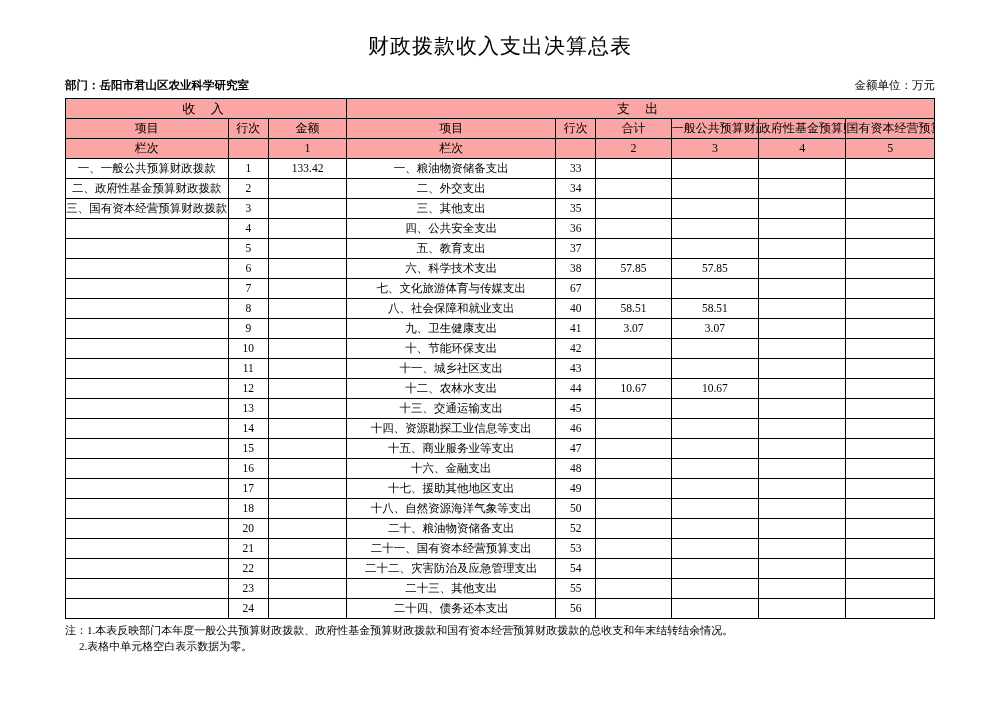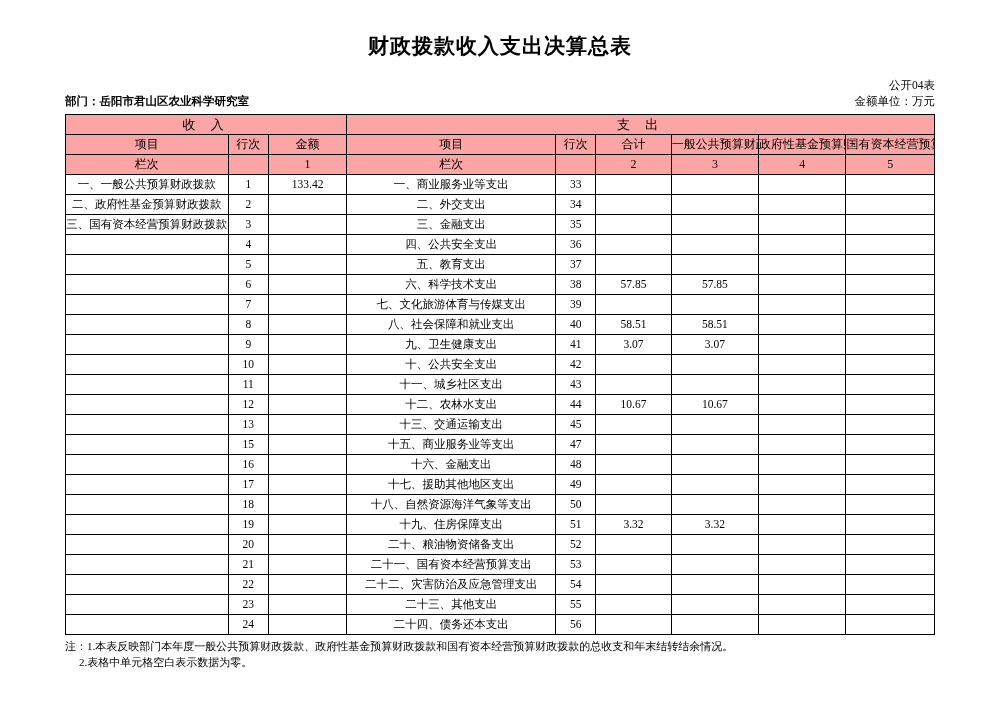--- a/index.html
+++ b/index.html
@@ -17,21 +17,21 @@
   }
   .page {
     position: relative;
     width: 1000px;
     height: 706px;
     box-sizing: border-box;
   }
   .doc-title {
     text-align: center;
     font-size: 21px;
-    font-weight: bold;
+    font-weight: normal;
     letter-spacing: 1px;
     margin-top: 32px;
     margin-bottom: 0;
     font-family: "Liberation Serif", "DejaVu Serif", serif;
   }
   .meta-row {
     position: relative;
     width: 870px;
     margin: 0 auto;
     height: 16px;
@@ -109,23 +109,20 @@
 </style>
 </head>
 <body>
 
 <div class="page">
 
   <h1 class="doc-title">财政拨款收入支出决算总表</h1>
 
   <div class="gap-a"></div>
 
-  <div class="meta-row">
-    <div class="meta-right">公开04表</div>
-  </div>
 
   <div class="meta-row">
     <div class="meta-left">部门：岳阳市君山区农业科学研究室</div>
     <div class="meta-right">金额单位：万元</div>
   </div>
 
   <div class="gap-b"></div>
 
   <table class="main">
     <colgroup>
@@ -165,21 +162,21 @@
         <td class="hdr">3</td>
         <td class="hdr">4</td>
         <td class="hdr">5</td>
       </tr>
     </thead>
     <tbody>
       <tr>
         <td class="cell-left">一、一般公共预算财政拨款</td>
         <td>1</td>
         <td class="cell-right">133.42</td>
-        <td class="cell-left">一、商业服务业等支出</td>
+        <td class="cell-left">一、粮油物资储备支出</td>
         <td>33</td>
         <td class="cell-right"></td>
         <td class="cell-right"></td>
         <td class="cell-right"></td>
         <td class="cell-right"></td>
       </tr>
       <tr>
         <td class="cell-left">二、政府性基金预算财政拨款</td>
         <td>2</td>
         <td class="cell-right"></td>
@@ -187,21 +184,21 @@
         <td>34</td>
         <td class="cell-right"></td>
         <td class="cell-right"></td>
         <td class="cell-right"></td>
         <td class="cell-right"></td>
       </tr>
       <tr class="row-tall">
         <td class="cell-left">三、国有资本经营预算财政拨款</td>
         <td>3</td>
         <td class="cell-right"></td>
-        <td class="cell-left">三、金融支出</td>
+        <td class="cell-left">三、其他支出</td>
         <td>35</td>
         <td class="cell-right"></td>
         <td class="cell-right"></td>
         <td class="cell-right"></td>
         <td class="cell-right"></td>
       </tr>
       <tr>
         <td class="cell-left"></td>
         <td>4</td>
         <td class="cell-right"></td>
@@ -232,21 +229,21 @@
         <td class="cell-right">57.85</td>
         <td class="cell-right">57.85</td>
         <td class="cell-right"></td>
         <td class="cell-right"></td>
       </tr>
       <tr>
         <td class="cell-left"></td>
         <td>7</td>
         <td class="cell-right"></td>
         <td class="cell-left">七、文化旅游体育与传媒支出</td>
-        <td>39</td>
+        <td>67</td>
         <td class="cell-right"></td>
         <td class="cell-right"></td>
         <td class="cell-right"></td>
         <td class="cell-right"></td>
       </tr>
       <tr>
         <td class="cell-left"></td>
         <td>8</td>
         <td class="cell-right"></td>
         <td class="cell-left">八、社会保障和就业支出</td>
@@ -264,21 +261,21 @@
         <td>41</td>
         <td class="cell-right">3.07</td>
         <td class="cell-right">3.07</td>
         <td class="cell-right"></td>
         <td class="cell-right"></td>
       </tr>
       <tr>
         <td class="cell-left"></td>
         <td>10</td>
         <td class="cell-right"></td>
-        <td class="cell-left">十、公共安全支出</td>
+        <td class="cell-left">十、节能环保支出</td>
         <td>42</td>
         <td class="cell-right"></td>
         <td class="cell-right"></td>
         <td class="cell-right"></td>
         <td class="cell-right"></td>
       </tr>
       <tr>
         <td class="cell-left"></td>
         <td>11</td>
         <td class="cell-right"></td>
@@ -306,20 +303,31 @@
         <td class="cell-right"></td>
         <td class="cell-left">十三、交通运输支出</td>
         <td>45</td>
         <td class="cell-right"></td>
         <td class="cell-right"></td>
         <td class="cell-right"></td>
         <td class="cell-right"></td>
       </tr>
       <tr>
         <td class="cell-left"></td>
+        <td>14</td>
+        <td class="cell-right"></td>
+        <td class="cell-left">十四、资源勘探工业信息等支出</td>
+        <td>46</td>
+        <td class="cell-right"></td>
+        <td class="cell-right"></td>
+        <td class="cell-right"></td>
+        <td class="cell-right"></td>
+      </tr>
+      <tr>
+        <td class="cell-left"></td>
         <td>15</td>
         <td class="cell-right"></td>
         <td class="cell-left">十五、商业服务业等支出</td>
         <td>47</td>
         <td class="cell-right"></td>
         <td class="cell-right"></td>
         <td class="cell-right"></td>
         <td class="cell-right"></td>
       </tr>
       <tr>
@@ -345,31 +353,20 @@
         <td class="cell-right"></td>
       </tr>
       <tr>
         <td class="cell-left"></td>
         <td>18</td>
         <td class="cell-right"></td>
         <td class="cell-left">十八、自然资源海洋气象等支出</td>
         <td>50</td>
         <td class="cell-right"></td>
         <td class="cell-right"></td>
-        <td class="cell-right"></td>
-        <td class="cell-right"></td>
-      </tr>
-      <tr>
-        <td class="cell-left"></td>
-        <td>19</td>
-        <td class="cell-right"></td>
-        <td class="cell-left">十九、住房保障支出</td>
-        <td>51</td>
-        <td class="cell-right">3.32</td>
-        <td class="cell-right">3.32</td>
         <td class="cell-right"></td>
         <td class="cell-right"></td>
       </tr>
       <tr>
         <td class="cell-left"></td>
         <td>20</td>
         <td class="cell-right"></td>
         <td class="cell-left">二十、粮油物资储备支出</td>
         <td>52</td>
         <td class="cell-right"></td>

